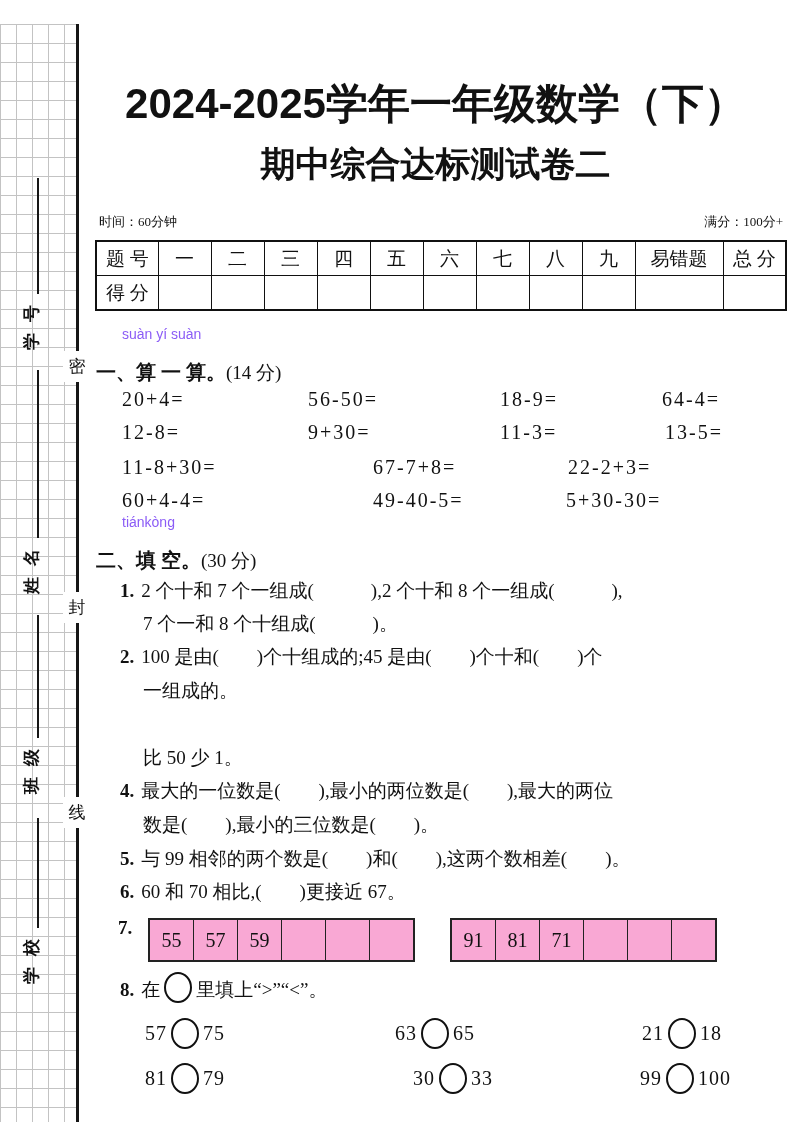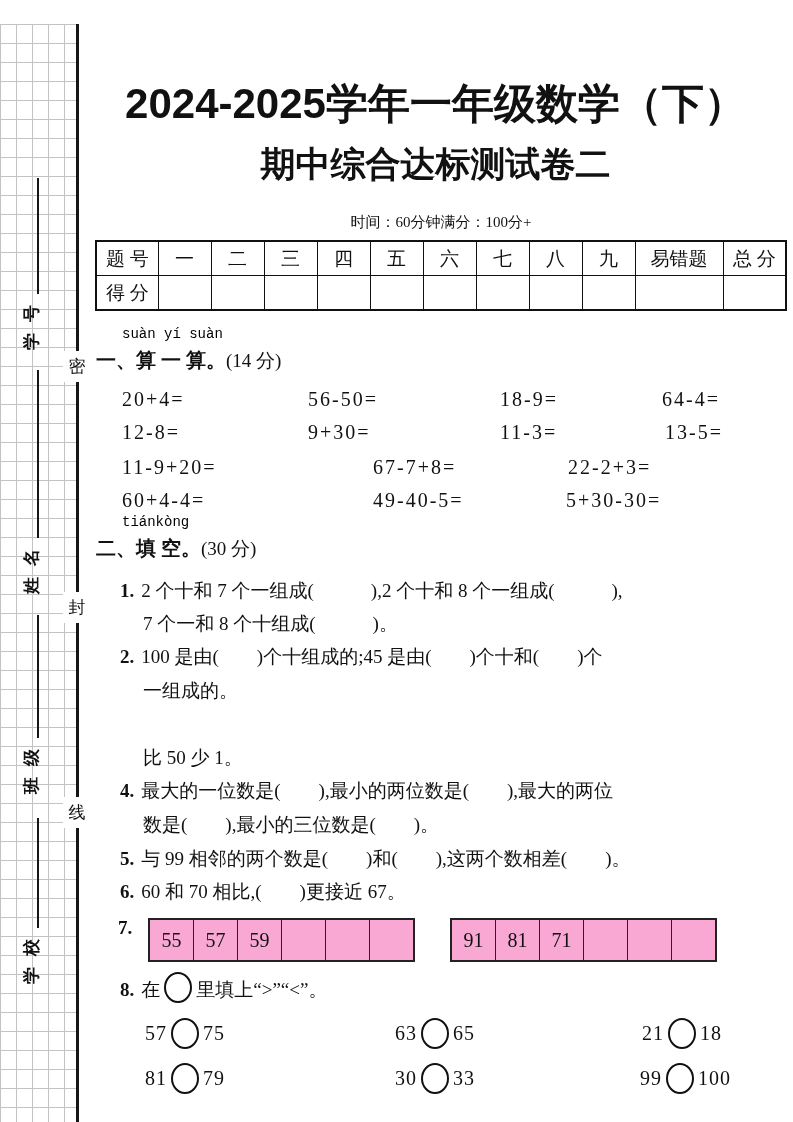--- a/index.html
+++ b/index.html
@@ -19,31 +19,31 @@
     display:flex;align-items:center;height:30px;z-index:2;}
   .mfield .lbl{font-size:17px;font-weight:700;letter-spacing:11px;white-space:nowrap;}
   .mfield .wline{flex:1;border-bottom:2px solid #161616;height:13px;}
 
   
   .t1{position:absolute;left:78px;right:0;top:76px;text-align:center;
       font-family:"Liberation Sans",sans-serif;font-weight:900;font-size:42px;}
   .t2{position:absolute;left:78px;right:0;top:141px;text-align:center;
       font-family:"Liberation Sans",sans-serif;font-weight:900;font-size:35px;}
   .meta{position:absolute;left:99px;right:10px;top:213px;display:flex;
-        justify-content:center;font-size:15px;}
+        justify-content:space-between;font-size:13px;}
 
   
   .score-wrap{position:absolute;left:95px;top:240px;width:573px;}
   .score-wrap table{border-collapse:collapse;width:100%;table-layout:fixed;border:2.5px solid #111;}
   .score-wrap td,.score-wrap th{border:1.6px solid #111;height:33px;text-align:center;
         font-size:19px;font-weight:400;padding:0;white-space:nowrap;}
 
   
-  .pinyin{position:absolute;font-family:Liberation Mono, monospace;font-size:14px;color:#000000;}
-  .sec-head{position:absolute;font-size:20px;font-weight:700;white-space:pre;}
+  .pinyin{position:absolute;font-family:Liberation Sans, sans-serif;font-size:14px;color:#8b5cf6;}
+  .sec-head{position:absolute;font-size:20px;font-weight:700;white-space:pre;margin-top:12px;}
   .sec-head .pts{font-weight:400;font-size:19px;}
   .eq{position:absolute;font-size:20px;letter-spacing:2px;white-space:pre;}
   .fline{position:absolute;font-size:19px;white-space:pre;}
   .fline .no{font-weight:700;margin-right:7px;}
 
   .seq{position:absolute;border-collapse:collapse;table-layout:fixed;border:2px solid #222;background:#f9a8d4;}
   .seq td{border:1.5px solid #222;width:43px;height:40px;text-align:center;font-size:20px;padding:0;}
 
   .circle{display:inline-block;width:24px;height:27px;border:2px solid #111;
           border-radius:50%;margin:0 4px;background:#fff;}
@@ -141,21 +141,21 @@
   <span class="eq" style="left:122px;top:388px;">20+4=</span>
   <span class="eq" style="left:308px;top:388px;">56-50=</span>
   <span class="eq" style="left:500px;top:388px;">18-9=</span>
   <span class="eq" style="left:662px;top:388px;">64-4=</span>
 
   <span class="eq" style="left:122px;top:421px;">12-8=</span>
   <span class="eq" style="left:308px;top:421px;">9+30=</span>
   <span class="eq" style="left:500px;top:421px;text-align:right;">11-3=</span>
   <span class="eq" style="left:665px;top:421px;">13-5=</span>
 
-  <span class="eq" style="left:122px;top:456px;">11-9+20=</span>
+  <span class="eq" style="left:122px;top:456px;">11-8+30=</span>
   <span class="eq" style="left:373px;top:456px;">67-7+8=</span>
   <span class="eq" style="left:568px;top:456px;">22-2+3=</span>
 
   <span class="eq" style="left:122px;top:489px;">60+4-4=</span>
   <span class="eq" style="left:373px;top:489px;">49-40-5=</span>
   <span class="eq" style="left:566px;top:489px;">5+30-30=</span>
 
   <div class="pinyin" style="left:122px;top:514px;">tiánkòng</div>
   <div class="sec-head" style="left:96px;top:535px;"><span>二、填 空。</span><span class="pts">(30 分)</span></div>
 
@@ -216,21 +216,21 @@
       <span>21</span>
       <span class="circle"></span>
       <span>18</span>
     </div>
 
   <div class="cmp" style="left:145px;top:1063px;">
       <span>81</span>
       <span class="circle"></span>
       <span>79</span>
     </div>
-  <div class="cmp" style="left:395px;top:1063px;">
+  <div class="cmp" style="left:413px;top:1063px;">
       <span>30</span>
       <span class="circle"></span>
       <span>33</span>
     </div>
   <div class="cmp" style="left:640px;top:1063px;">
       <span>99</span>
       <span class="circle"></span>
       <span>100</span>
     </div>
 

